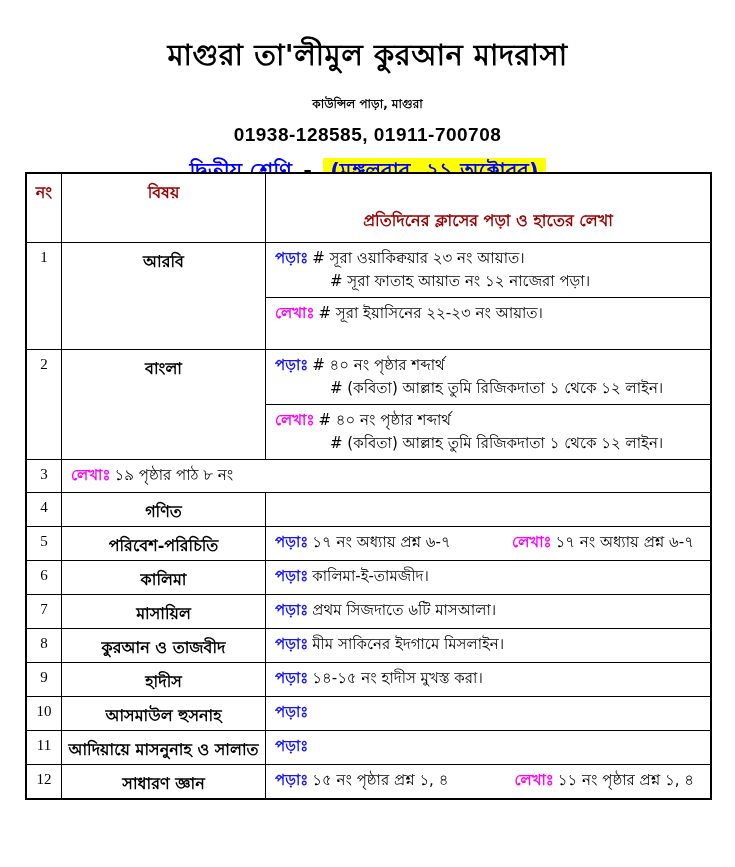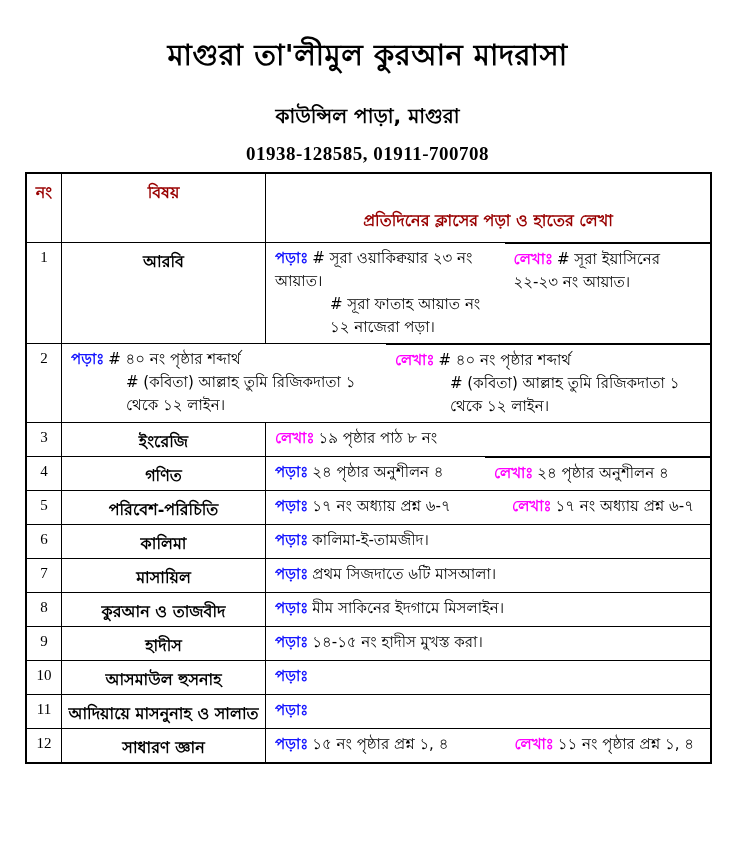--- a/index.html
+++ b/index.html
@@ -11,24 +11,24 @@
     overflow: hidden;
   }
   .page { position: relative; width: 735px; height: 642px; background: #fff; }
 
   
   .doc-header { text-align: center; padding-top: 32px; }
   .doc-title {
     font-size: 29px; font-weight: bold; letter-spacing: 0.5px;
   }
   .doc-address {
-    font-size: 20px; font-weight: bold; margin-top: 20px;
+    font-size: 12px; font-weight: bold; margin-top: 14px;
   }
   .doc-phones {
-    font-family: Liberation Serif, serif;
+    font-family: Liberation Sans, sans-serif;
     font-size: 19px; font-weight: bold; margin-top: 9px;
     letter-spacing: 0.5px;
   }
   .class-line {
     font-size: 21px; font-weight: bold; margin-top: 9px;
   }
   .class-name { }
   .class-sep { color: #000; margin: 0 4px; }
   .class-date { padding: 1px 7px 2px 7px; }
 
@@ -50,21 +50,21 @@
   .cell-no {
     width: 35px; flex: 0 0 35px; border-right: 1.6px solid #000;
     text-align: center; padding-top: 6px;
     font-family: "Liberation Serif", serif; font-size: 15px;
   }
   .cell-subject {
     width: 204px; flex: 0 0 204px; border-right: 1.6px solid #000;
     text-align: center; padding-top: 6px;
     font-weight: bold; font-size: 16px;
   }
-  .cell-content { flex: 1 1 auto; display: flex; }
+  .cell-content { flex: 1 1 auto; display: flex; flex-direction: column; }
   .section { padding: 4px 8px 4px 9px; flex: 1 1 auto; }
   .section + .section { border-top: 1.6px solid #000; }
   .section.inline { display: flex; justify-content: space-between; padding-right: 16px; }
   .line { font-size: 15px; line-height: 23px; }
   .line.cont { padding-left: 55px; }
   .lbl { font-weight: bold; margin-right: 4px; }
 </style>
 </head>
 <body>
 
@@ -100,61 +100,49 @@
             </div>
             <div class="section" style="min-height: 52px;">
               <div>
                 <div class="line"><span class="lbl lekha" style="color: rgb(255, 0, 255);">লেখাঃ</span># সূরা ইয়াসিনের ২২-২৩ নং আয়াত।</div>
               </div>
             </div>
           </div>
         </div>
         <div class="t-row">
           <div class="cell-no">2</div>
+          <div class="cell-subject">বাংলা</div>
           <div class="cell-content">
             <div class="section" style="min-height: 52px;">
               <div>
                 <div class="line"><span class="lbl porah" style="color: rgb(20, 20, 255);">পড়াঃ</span># ৪০ নং পৃষ্ঠার শব্দার্থ</div>
                 <div class="line cont"># (কবিতা) আল্লাহ তুমি রিজিকদাতা ১ থেকে ১২ লাইন।</div>
               </div>
             </div>
             <div class="section" style="min-height: 52px;">
               <div>
                 <div class="line"><span class="lbl lekha" style="color: rgb(255, 0, 255);">লেখাঃ</span># ৪০ নং পৃষ্ঠার শব্দার্থ</div>
                 <div class="line cont"># (কবিতা) আল্লাহ তুমি রিজিকদাতা ১ থেকে ১২ লাইন।</div>
               </div>
             </div>
           </div>
         </div>
         <div class="t-row">
           <div class="cell-no">3</div>
-          <div class="cell-subject">ইংরেজি</div>
           <div class="cell-content">
             <div class="section" style="min-height: 30px;">
               <div>
                 <div class="line"><span class="lbl lekha" style="color: rgb(255, 0, 255);">লেখাঃ</span>১৯ পৃষ্ঠার পাঠ ৮ নং</div>
               </div>
             </div>
           </div>
         </div>
         <div class="t-row">
           <div class="cell-no">4</div>
           <div class="cell-subject">গণিত</div>
-          <div class="cell-content">
-            <div class="section" style="min-height: 30px;">
-              <div>
-                <div class="line"><span class="lbl porah" style="color: rgb(20, 20, 255);">পড়াঃ</span>২৪ পৃষ্ঠার অনুশীলন ৪</div>
-              </div>
-            </div>
-            <div class="section" style="min-height: 30px;">
-              <div>
-                <div class="line"><span class="lbl lekha" style="color: rgb(255, 0, 255);">লেখাঃ</span>২৪ পৃষ্ঠার অনুশীলন ৪</div>
-              </div>
-            </div>
-          </div>
         </div>
         <div class="t-row">
           <div class="cell-no">5</div>
           <div class="cell-subject">পরিবেশ-পরিচিতি</div>
           <div class="cell-content">
             <div class="section inline">
               <div>
                 <div class="line"><span class="lbl porah" style="color: rgb(20, 20, 255);">পড়াঃ</span>১৭ নং অধ্যায় প্রশ্ন ৬-৭</div>
               </div>
               <div>

